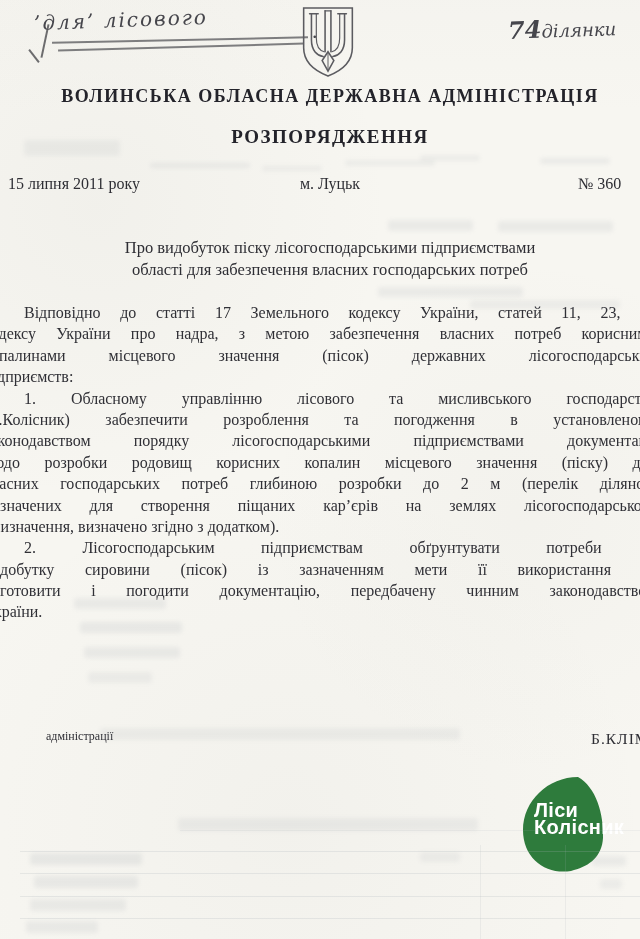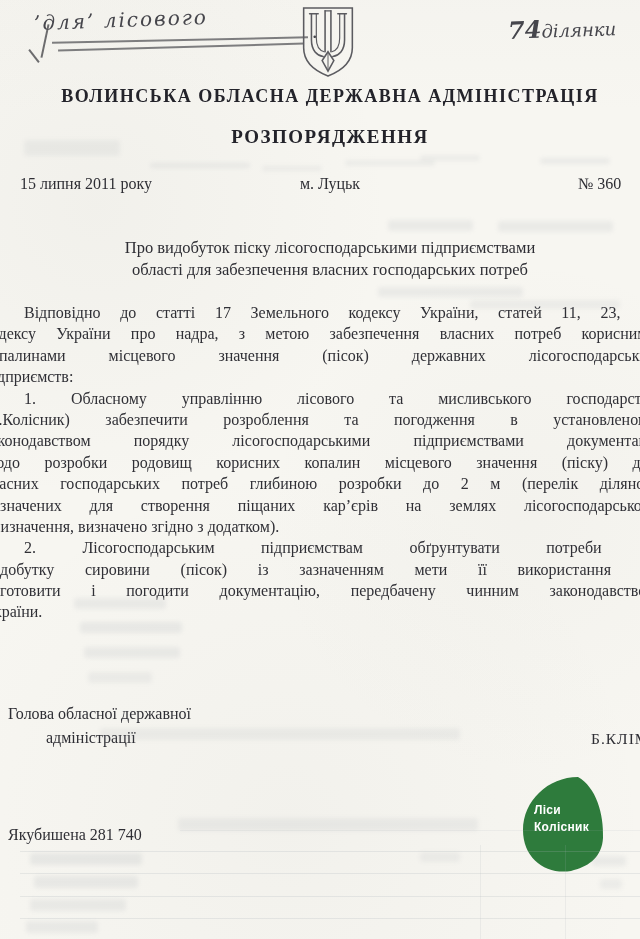--- a/index.html
+++ b/index.html
@@ -23,48 +23,48 @@
   .hw-right .word{font-size:18px;}
   .hw-line{height:2px;background:#55555a;opacity:.75;}
   .hw-stroke{width:2px;background:#4a4a4e;opacity:.8;}
   .hw-dot{left:312px;top:18px;font-size:22px;color:#46464c;}
 
   
   .centered{left:10px;width:640px;text-align:center;}
   .org{top:86px;font-size:18px;font-weight:bold;letter-spacing:1.5px;color:#23232a;}
   .doctype{top:126px;font-size:19px;font-weight:bold;letter-spacing:1.5px;color:#23232a;}
   .daterow{top:175px;left:0;width:640px;font-size:16px;color:#2e2e34;}
-  .date-l{left:20px;top:0;}
+  .date-l{left:8px;top:0;}
   .date-c{left:10px;width:640px;text-align:center;top:0;}
   .date-r{left:578px;top:0;}
 
   
   .subject{top:237px;font-size:16.5px;color:#2e2e34;line-height:21.5px;}
 
   
   .bodyblock{left:-16px;top:302px;width:672px;font-size:16px;line-height:21.4px;
              color:#303036;}
   .ln{text-align:justify;text-align-last:justify;white-space:normal;height:21.4px;overflow:visible;}
   .ln.first{text-indent:40px;}
   .ln.last{text-align-last:left;}
 
   
   .sig1{left:8px;top:705px;font-size:16px;color:#2e2e34;}
-  .sig2{left:46px;top:729px;font-size:16px;color:#2e2e34;}
+  .sig2{left:46px;top:729px;font-size:12px;color:#2e2e34;}
   .sigauthor{left:543px;top:730px;font-size:15.5px;letter-spacing:1px;color:#2e2e34;margin-left:48px;}
 
   
   .executor{left:8px;top:826px;font-size:16px;color:#2e2e34;}
 
   
   .logo{left:512px;top:774px;width:100px;height:104px;}
   .logo svg{position:absolute;left:0;top:0;}
   .logo-text{position:absolute;left:22px;top:28px;color:#ffffff;
              font-family:"Liberation Sans", sans-serif;font-weight:bold;
-             font-size:12px;line-height:17px;letter-spacing:.3px;}
+             font-size:20px;line-height:17px;letter-spacing:.3px;}
 
   
   .smudge{position:absolute;background:#8f97a0;filter:blur(2px);border-radius:3px;}
   .ghline{position:absolute;height:1px;background:#aab2b9;opacity:.22;filter:blur(.4px);}
   .ghvline{position:absolute;width:1px;background:#aab2b9;opacity:.15;filter:blur(.4px);}
 </style>
 </head>
 <body>
 
 <div id="page">
@@ -119,25 +119,23 @@
     <div class="ln">щодо розробки родовищ корисних копалин місцевого значення (піску) для</div>
     <div class="ln">власних господарських потреб глибиною розробки до 2 м (перелік ділянок,</div>
     <div class="ln">визначених для створення піщаних кар’єрів на землях лісогосподарського</div>
     <div class="ln last">призначення, визначено згідно з додатком).</div>
     <div class="ln first">2. Лісогосподарським підприємствам обґрунтувати потреби у</div>
     <div class="ln">видобутку сировини (пісок) із зазначенням мети її використання та</div>
     <div class="ln">виготовити і погодити документацію, передбачену чинним законодавством</div>
     <div class="ln last">України.</div>
   </div>
 
-  <div class="abs sig1 noint">Голова обласної державної</div>
   <div class="abs sig2 noint">адміністрації</div>
   <div class="abs sigauthor noint">Б.КЛІМЧУК</div>
 
-  <div class="abs executor noint">Якубишена 281 740</div>
 
   <div class="abs logo">
     <svg width="100" height="104" viewBox="0 0 96 104">
       <path d="M64,3 C34,3 9,27 9,56 C9,85 32,101 57,97 L60,96 C76,92 88,82 89,64 C90,40 82,13 64,3 Z" fill="#2e7b3c"></path>
     </svg>
     <div class="logo-text">
       <div>Ліси</div>
       <div>Колісник</div>
     </div>
   </div>

